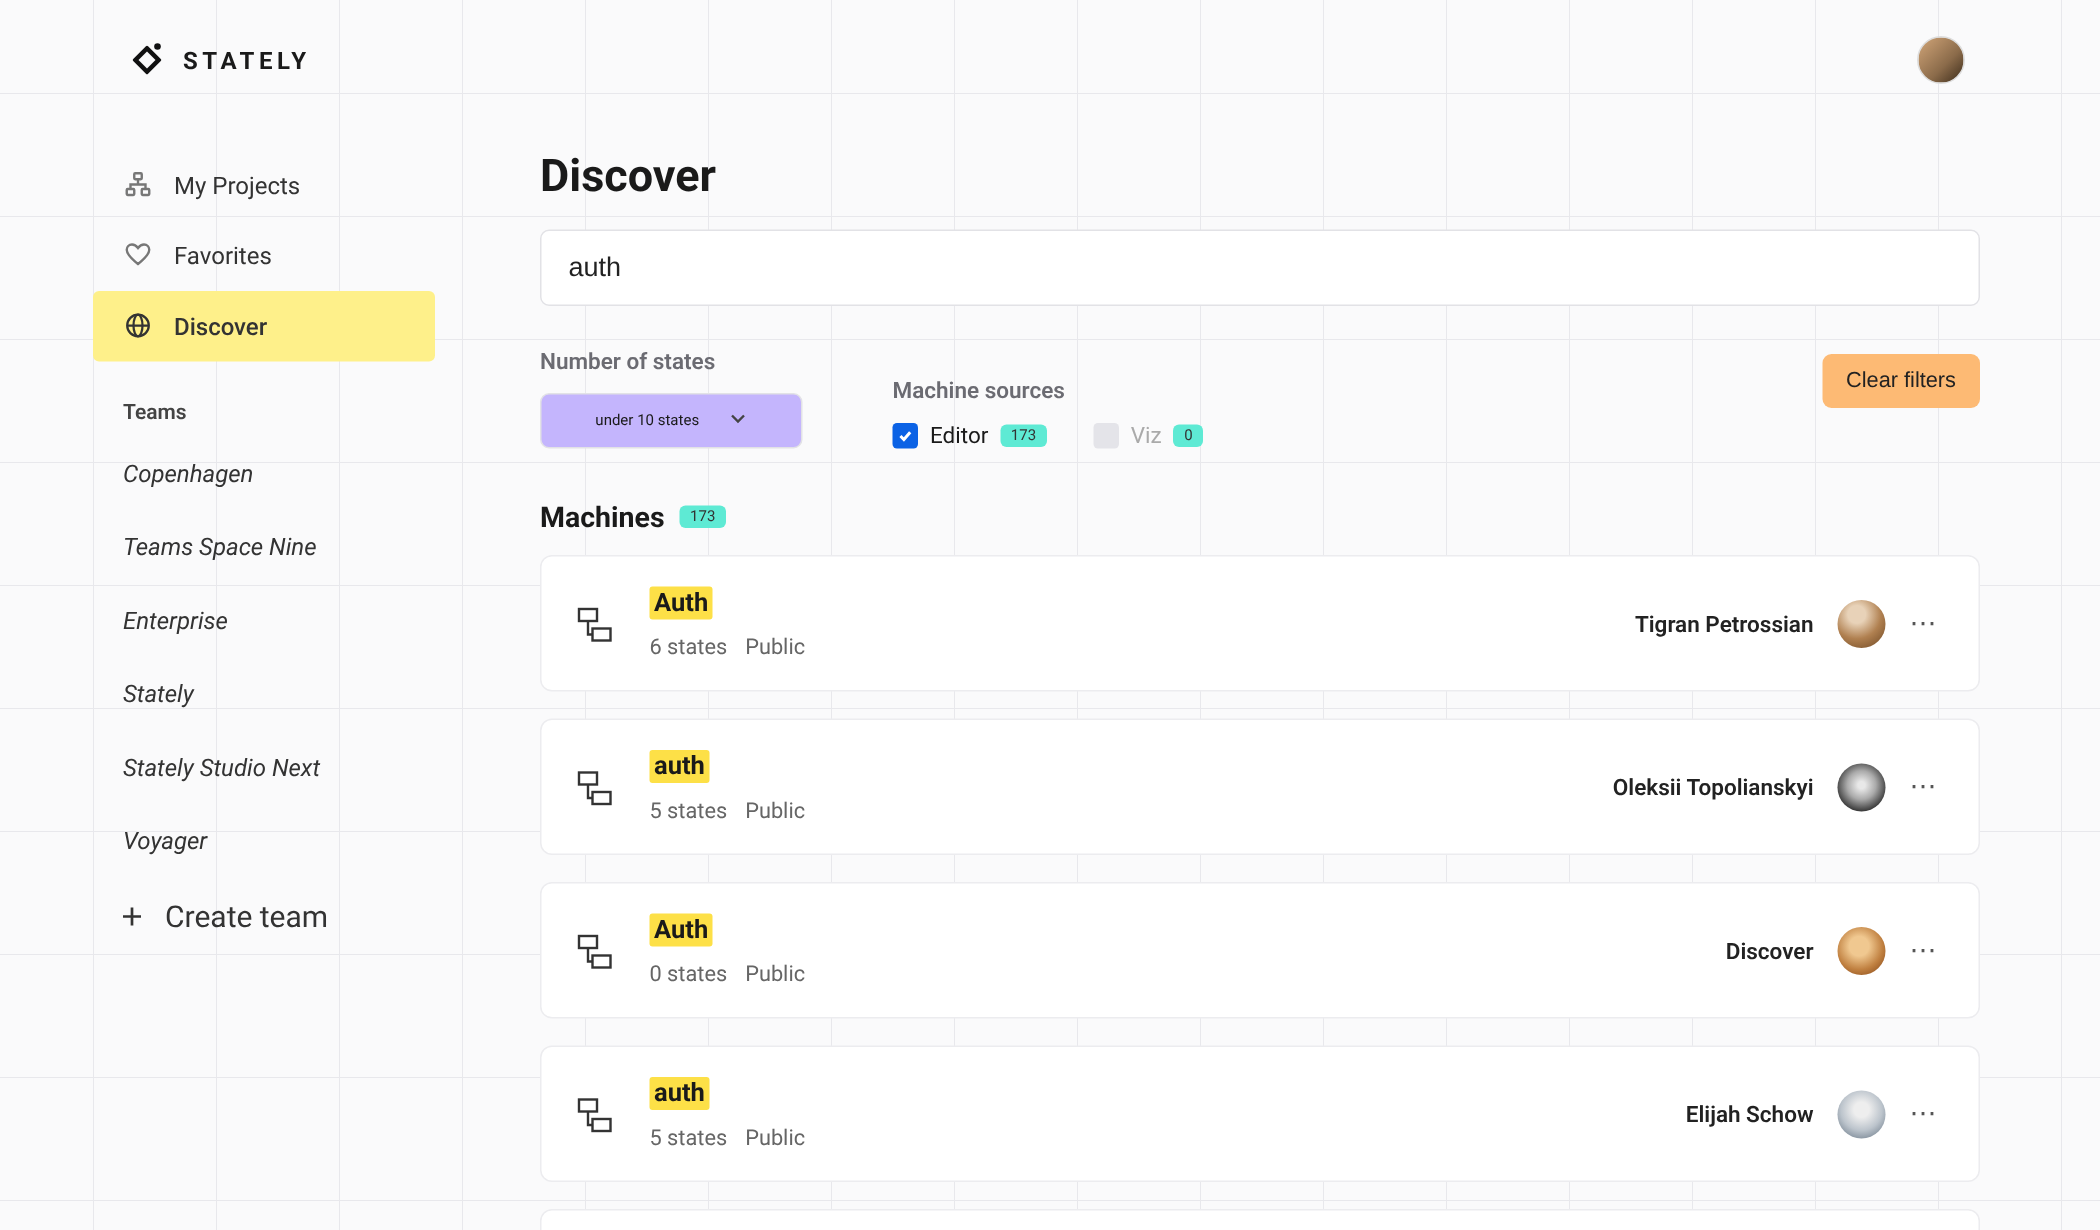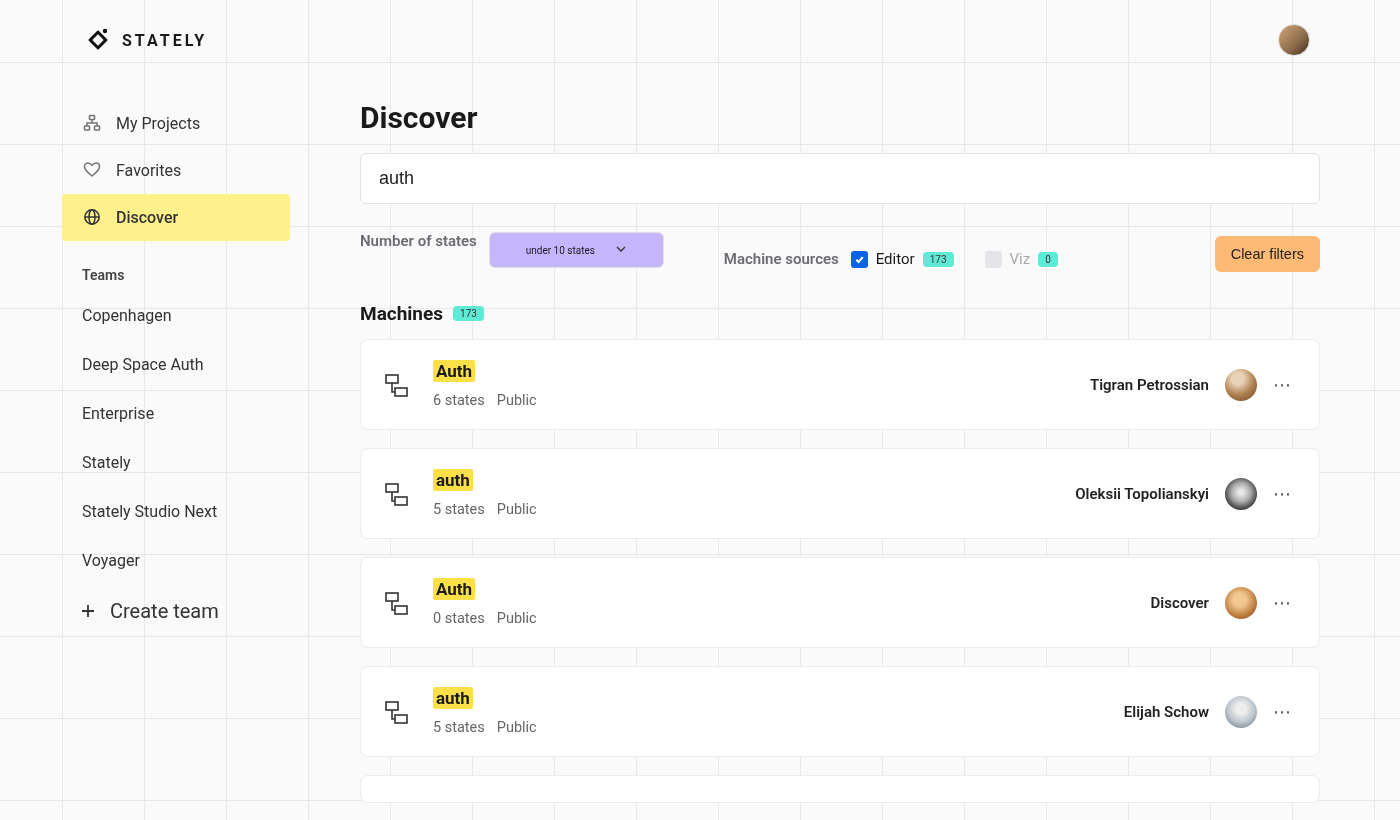--- a/index.html
+++ b/index.html
@@ -81,20 +81,21 @@
 
   .side-section-title {
     font-size: 14px; font-weight: 600; color: #444;
     padding: 26px 0 8px 82px;
   }
   .team-item {
     padding: 15px 18px 15px 82px;
     font-size: 16px; color: #333; cursor: pointer;
     white-space: nowrap; overflow: hidden; text-overflow: ellipsis;
     max-width: 280px;
+    font-style: italic;
   }
   .create-team {
     display: flex; align-items: center; gap: 14px;
     padding: 14px 18px 14px 80px;
     font-size: 20px; color: #333; cursor: pointer;
   }
   .create-team .plus { display:flex; align-items:center; justify-content:center; }
 
   
   .main {
@@ -116,21 +117,21 @@
     color: #222;
   }
 
   .filter-row {
     display: flex;
     align-items: flex-end;
     gap: 60px;
     margin-top: 28px;
     position: relative;
   }
-  .filter-group { display: flex; flex-direction: row; gap: 12px; }
+  .filter-group { display: flex; flex-direction: column; gap: 12px; }
   .filter-label { font-size: 15px; font-weight: 600; color: #6b6b72; }
   .select {
     display: flex; align-items: center; justify-content: center;
     gap: 20px;
     background: #c4b5fd; border: 1px solid #e2e2e6; border-radius: 6px;
     padding: 10px 14px; font-size: 10px; min-width: 175px;
     cursor: pointer;
   }
   .chevron-down { width: 12px; height: 12px; }
   .sources { display: flex; align-items: center; gap: 16px; }
@@ -239,21 +240,21 @@
           <ellipse cx="9" cy="9" rx="3" ry="7.2"></ellipse>
           <path d="M2 9 H16"></path>
         </svg>
       </span>
       <span class="label">Discover</span>
     </div>
 
     <div class="side-section-title">Teams</div>
 
     <div class="team-item">Copenhagen</div>
-    <div class="team-item">Deep Space Auth</div>
+    <div class="team-item">Teams Space Nine</div>
     <div class="team-item">Enterprise</div>
     <div class="team-item">Stately</div>
     <div class="team-item">Stately Studio Next</div>
     <div class="team-item">Voyager</div>
 
     <div class="create-team">
       <span class="plus">
         <svg width="16" height="16" viewBox="0 0 16 16" stroke="#333" stroke-width="1.8">
           <path d="M8 2 V14 M2 8 H14"></path>
         </svg>

